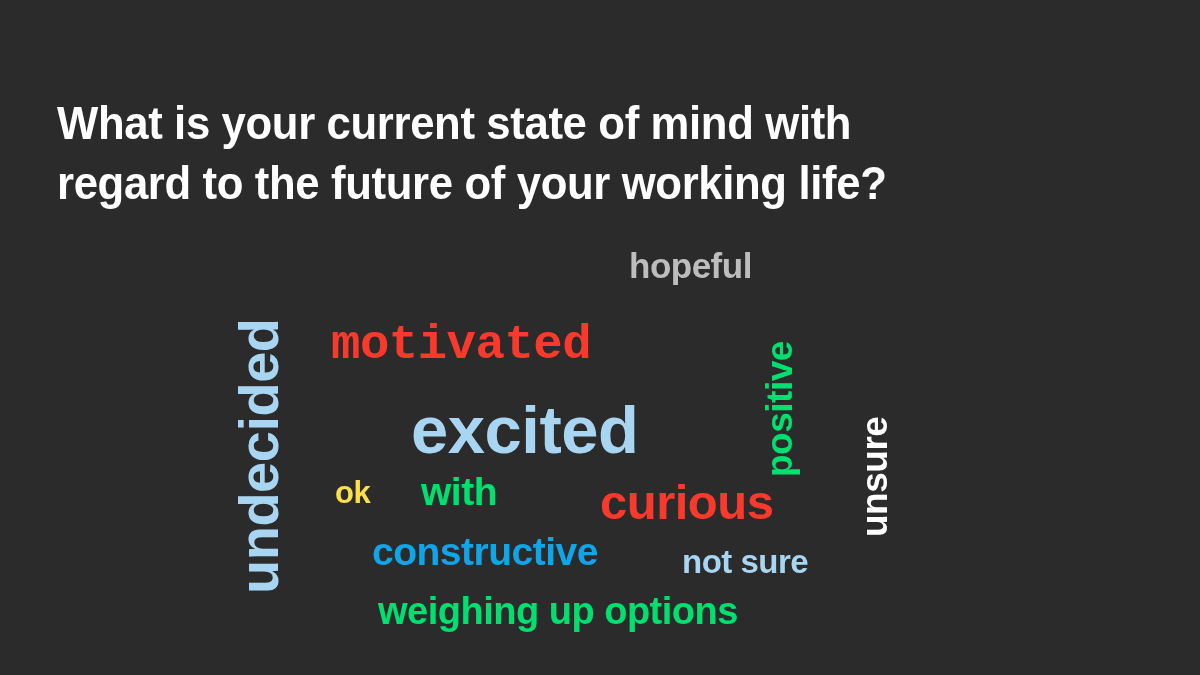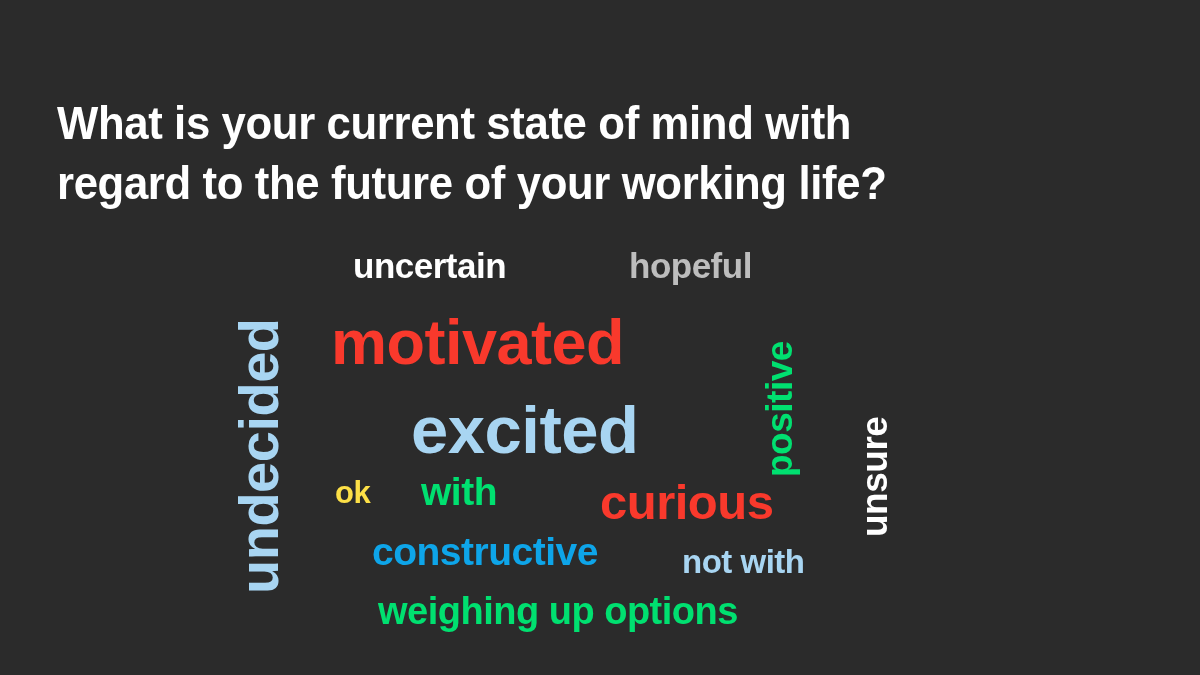--- a/index.html
+++ b/index.html
@@ -57,28 +57,27 @@
   }
 </style>
 </head>
 <body style="background: rgb(43, 43, 43);">
 
 <div id="slide" style="background: rgb(43, 43, 43);">
 
   <h1 id="question-title" style="color: rgb(255, 255, 255);">What is your current state of mind with regard to the future of your working life?</h1>
 
   <div id="word-cloud">
-      <span class="cloud-word" style="left: 331px; top: 311px; font-size: 63px; color: rgb(249, 57, 44);">motivated</span>
+      <span class="cloud-word" style="left: 331px; top: 321px; font-size: 49px; color: rgb(249, 57, 44); font-family: Liberation Mono, monospace;">motivated</span>
       <span class="cloud-word" style="left: 411px; top: 396px; font-size: 67px; color: rgb(168, 213, 242);">excited</span>
       <span class="cloud-word rot" style="left: 231px; top: 594px; font-size: 56px; color: rgb(168, 213, 242);">undecided</span>
       <span class="cloud-word" style="left: 600px; top: 478px; font-size: 49px; color: rgb(249, 57, 44);">curious</span>
       <span class="cloud-word" style="left: 378px; top: 592px; font-size: 38px; color: rgb(0, 224, 112);">weighing up options</span>
       <span class="cloud-word" style="left: 372px; top: 532px; font-size: 39px; color: #0ea5e9;">constructive</span>
       <span class="cloud-word" style="left: 421px; top: 472px; font-size: 39px; color: rgb(0, 224, 112);">with</span>
       <span class="cloud-word rot" style="left: 761px; top: 477px; font-size: 37px; color: rgb(0, 224, 112);">positive</span>
       <span class="cloud-word rot" style="left: 856px; top: 537px; font-size: 37px; color: rgb(255, 255, 255);">unsure</span>
-      <span class="cloud-word" style="left: 353px; top: 248px; font-size: 35px; color: rgb(255, 255, 255);">uncertain</span>
       <span class="cloud-word" style="left: 629px; top: 248px; font-size: 35px; color: rgb(189, 189, 189);">hopeful</span>
-      <span class="cloud-word" style="left: 682px; top: 545px; font-size: 33px; color: rgb(168, 213, 242);">not with</span>
+      <span class="cloud-word" style="left: 682px; top: 545px; font-size: 33px; color: rgb(168, 213, 242);">not sure</span>
       <span class="cloud-word" style="left: 335px; top: 477px; font-size: 31px; color: #fde047;">ok</span>
     </div>
 
 </div>
 
 </body></html>

